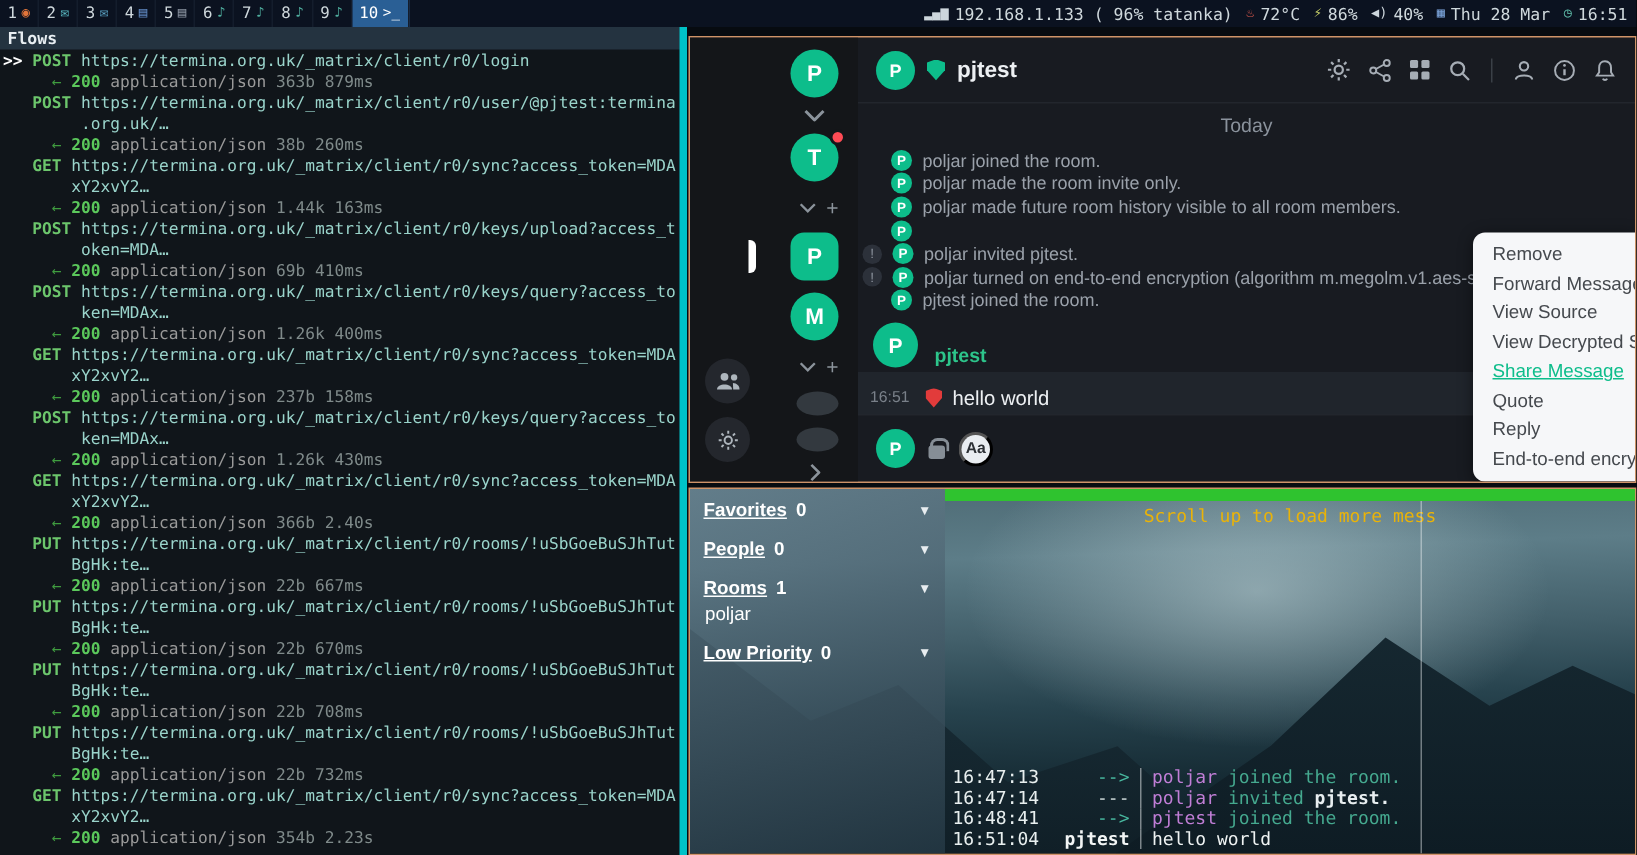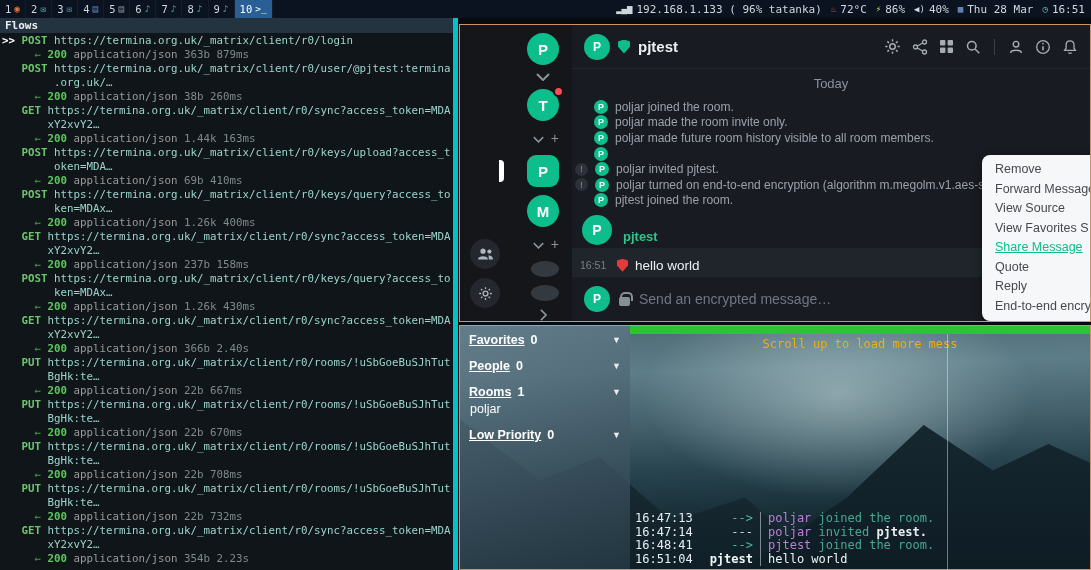--- a/index.html
+++ b/index.html
@@ -335,30 +335,29 @@
               <span class="msg-time">16:51</span>
               <span class="shield"></span>
               <span class="msg-text">hello world</span>
               <button class="msg-options">···</button>
             </div>
           </div>
 
           <div class="composer">
             <div class="avatar av26">P</div>
             <span class="lock-icon"></span>
-            <div class="composer-placeholder">Send an encrypted message…</div>
             <button class="format-chip">Aa</button>
           </div>
         </div>
 
         <div class="context-menu">
             <div class="menu-item">Remove</div>
             <div class="menu-item">Forward Message</div>
             <div class="menu-item">View Source</div>
-            <div class="menu-item">View Favorites S</div>
+            <div class="menu-item">View Decrypted S</div>
             <div class="menu-item highlight">Share Message</div>
             <div class="menu-item">Quote</div>
             <div class="menu-item">Reply</div>
             <div class="menu-item">End-to-end encry</div>
           </div>
       </div>
 
       <div class="window quaternion">
         <div class="wallpaper">
           <div class="mtn mtn-left"></div>

